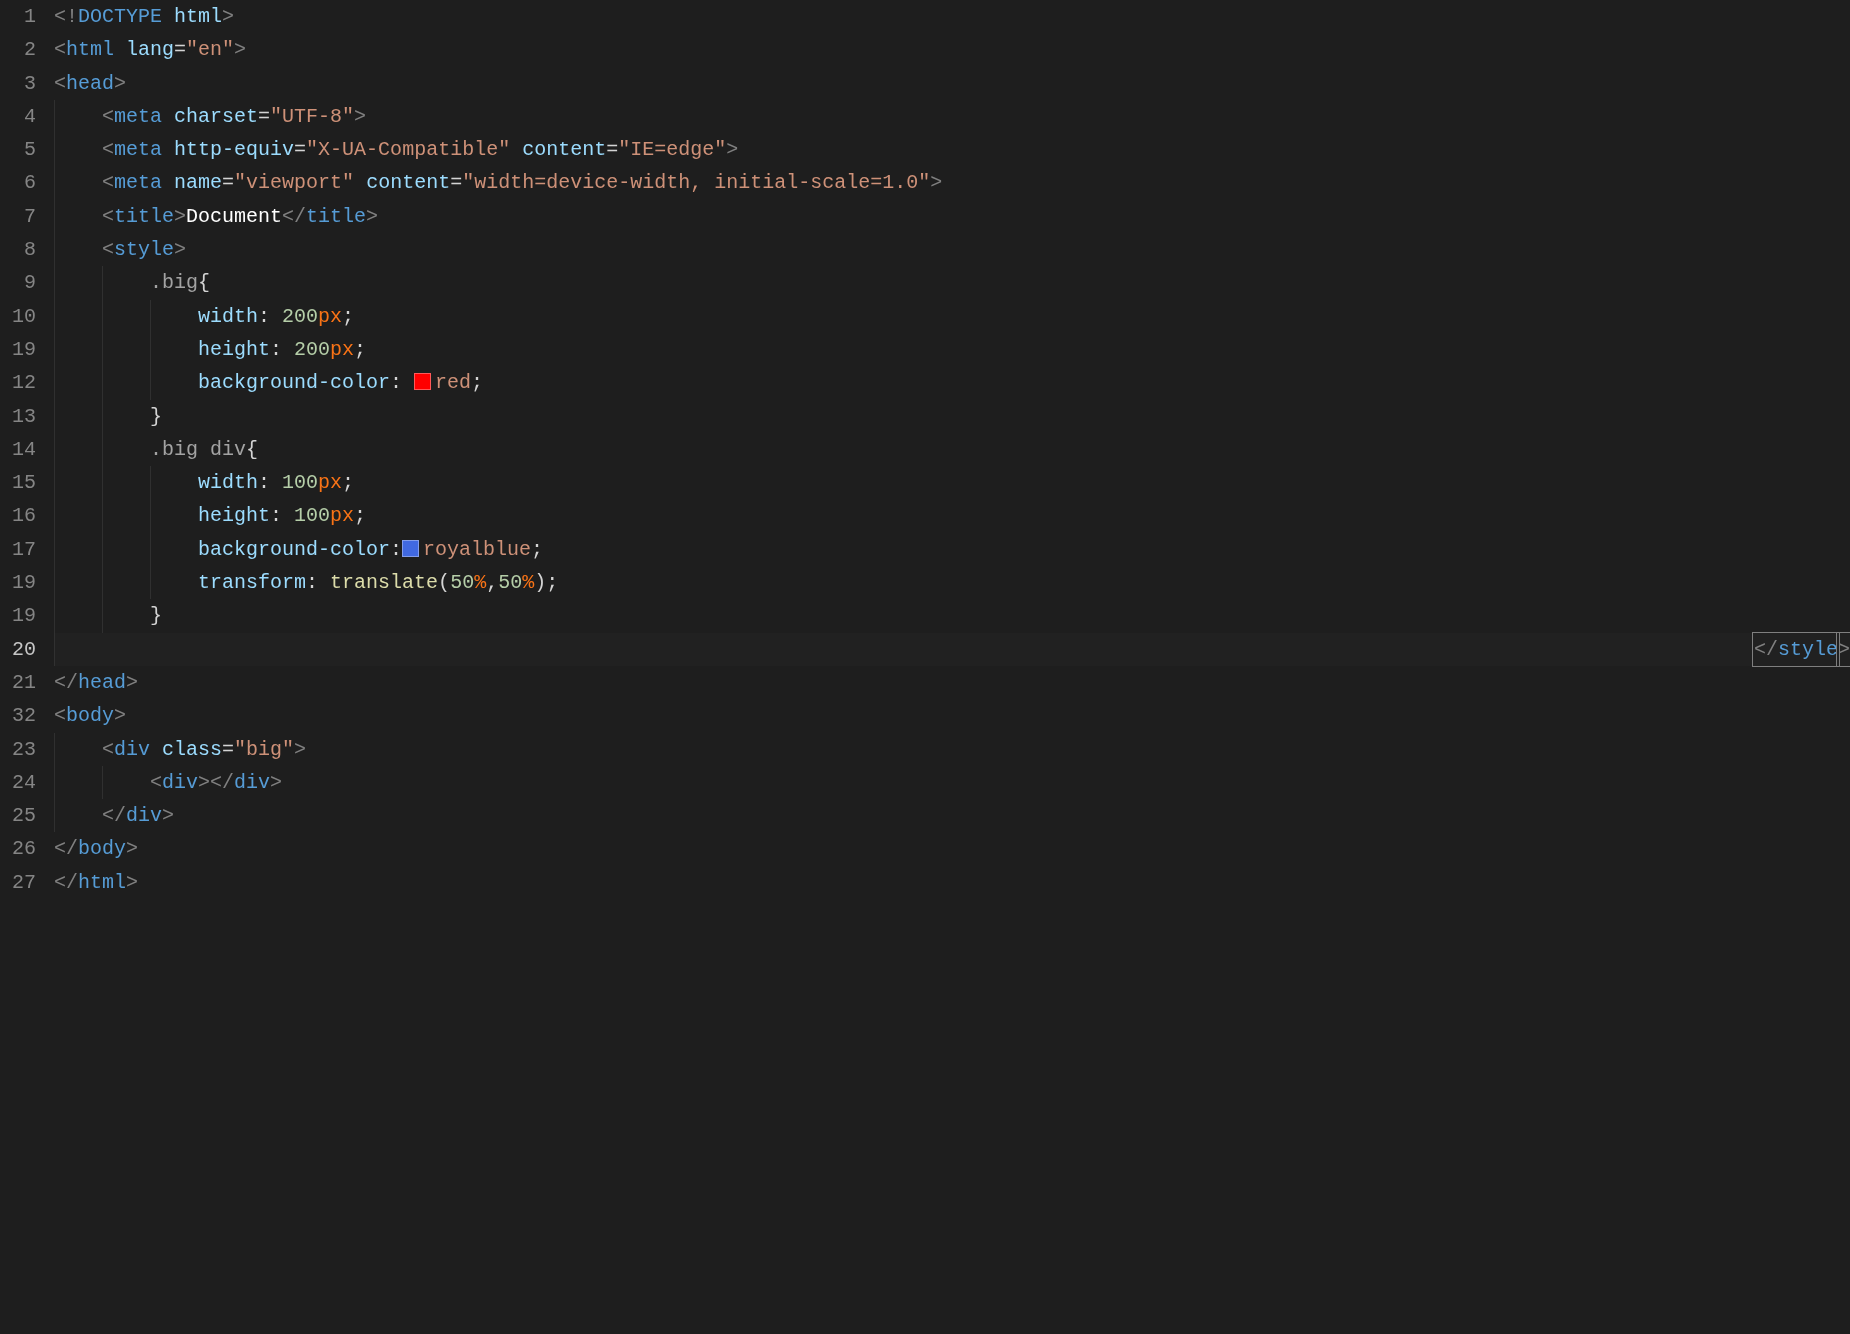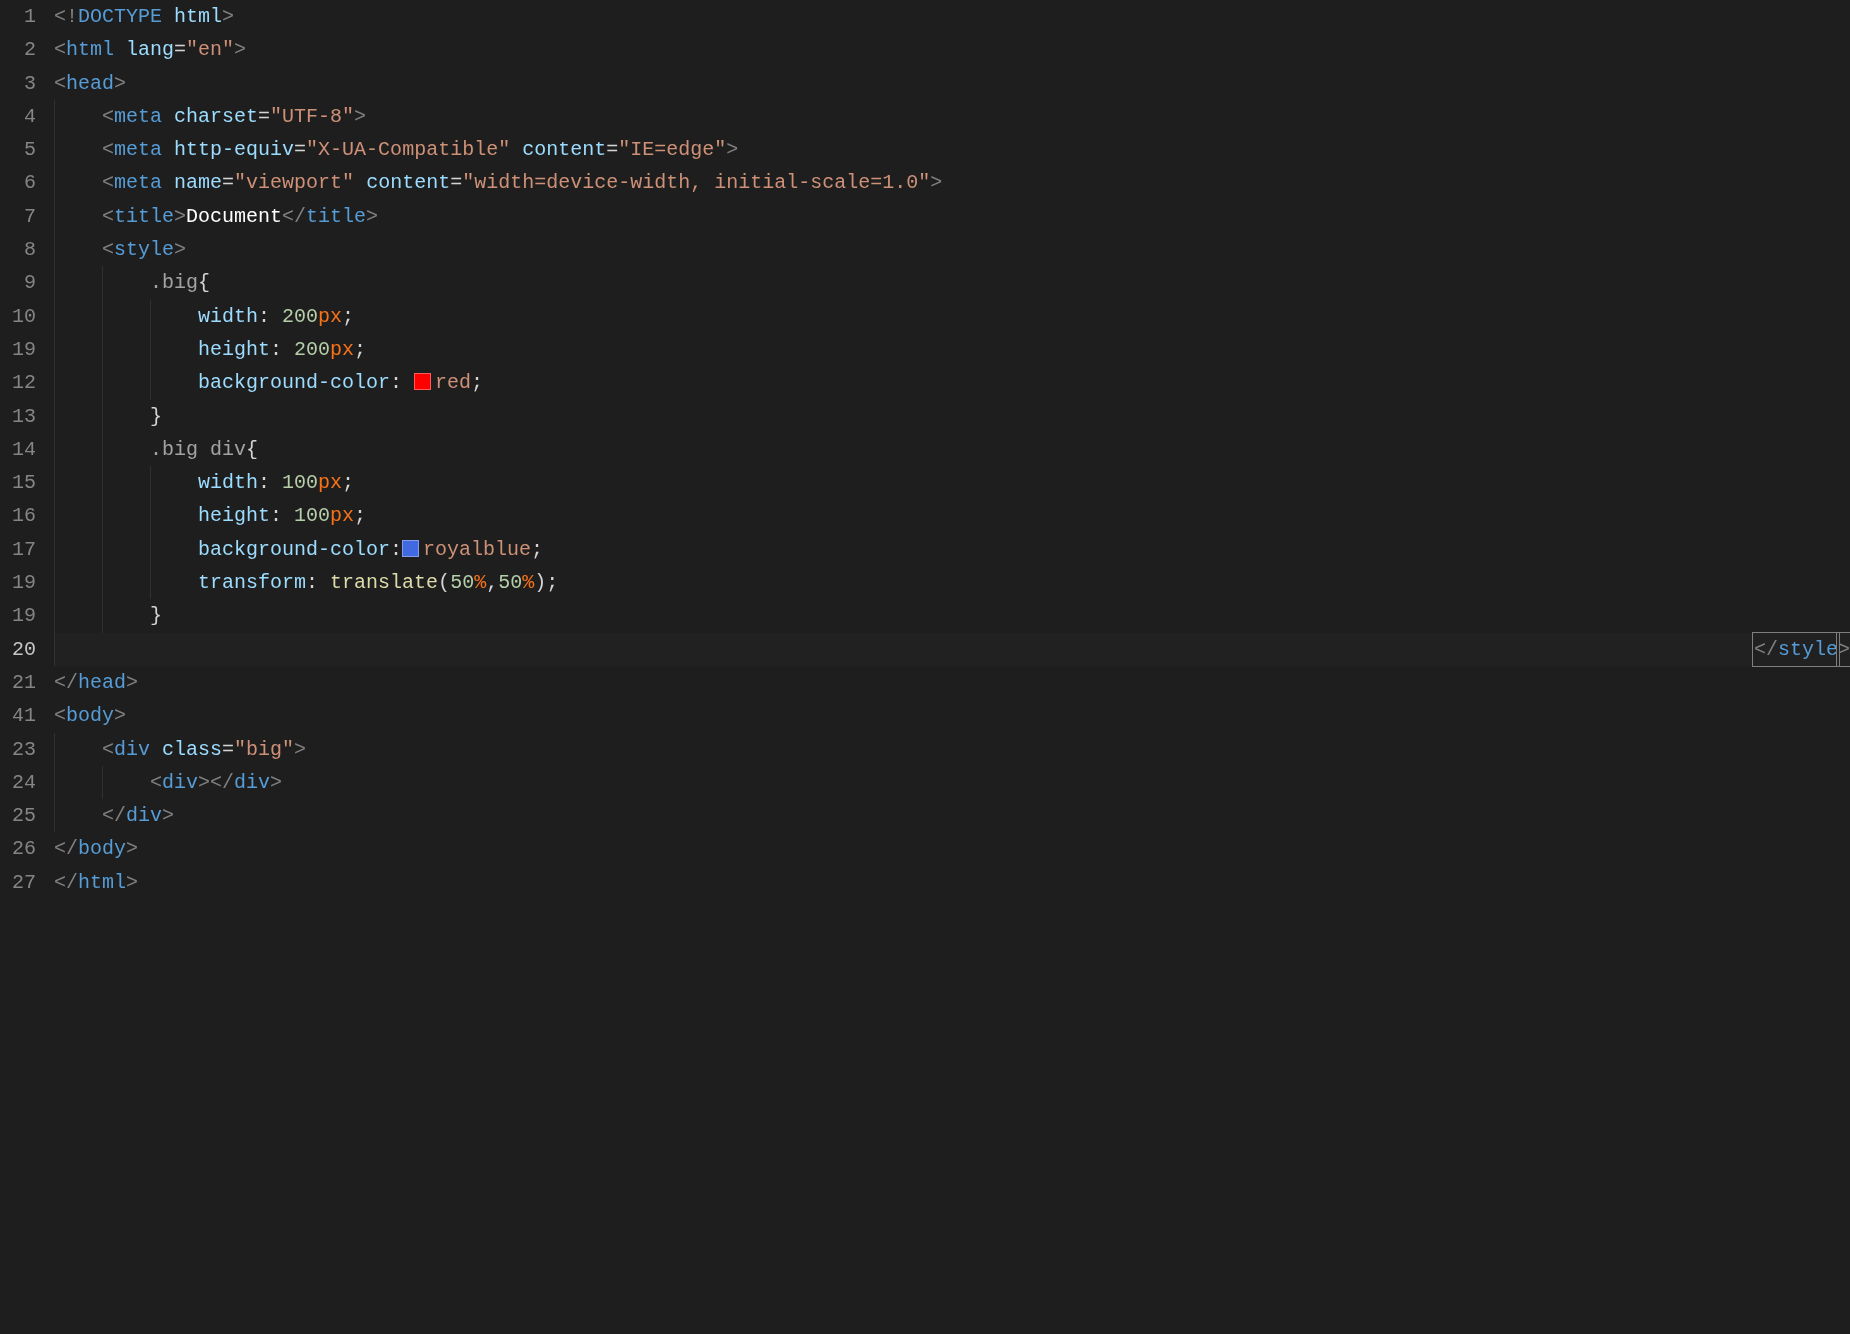--- a/index.html
+++ b/index.html
@@ -109,21 +109,21 @@
       <div class="ln">12</div>
       <div class="ln">13</div>
       <div class="ln">14</div>
       <div class="ln">15</div>
       <div class="ln">16</div>
       <div class="ln">17</div>
       <div class="ln">19</div>
       <div class="ln">19</div>
       <div class="ln active">20</div>
       <div class="ln">21</div>
-      <div class="ln">41</div>
+      <div class="ln">32</div>
       <div class="ln">23</div>
       <div class="ln">24</div>
       <div class="ln">25</div>
       <div class="ln">26</div>
       <div class="ln">27</div>
     </div>
   <div class="code" id="code"><div class="line"><span></span><span class="punct">&lt;!</span><span class="doctype">DOCTYPE</span><span class="text"> </span><span class="attrname">html</span><span class="punct">&gt;</span></div><div class="line"><span></span><span class="punct">&lt;</span><span class="tag">html</span><span class="text"> </span><span class="attrname">lang</span><span class="eq">=</span><span class="string">"en"</span><span class="punct">&gt;</span></div><div class="line"><span></span><span class="punct">&lt;</span><span class="tag">head</span><span class="punct">&gt;</span></div><div class="line"><span class="guide g1"></span><span>    </span><span class="punct">&lt;</span><span class="tag">meta</span><span class="text"> </span><span class="attrname">charset</span><span class="eq">=</span><span class="string">"UTF-8"</span><span class="punct">&gt;</span></div><div class="line"><span class="guide g1"></span><span>    </span><span class="punct">&lt;</span><span class="tag">meta</span><span class="text"> </span><span class="attrname">http-equiv</span><span class="eq">=</span><span class="string">"X-UA-Compatible"</span><span class="text"> </span><span class="attrname">content</span><span class="eq">=</span><span class="string">"IE=edge"</span><span class="punct">&gt;</span></div><div class="line"><span class="guide g1"></span><span>    </span><span class="punct">&lt;</span><span class="tag">meta</span><span class="text"> </span><span class="attrname">name</span><span class="eq">=</span><span class="string">"viewport"</span><span class="text"> </span><span class="attrname">content</span><span class="eq">=</span><span class="string">"width=device-width, initial-scale=1.0"</span><span class="punct">&gt;</span></div><div class="line"><span class="guide g1"></span><span>    </span><span class="punct">&lt;</span><span class="tag">title</span><span class="punct">&gt;</span><span class="text">Document</span><span class="punct">&lt;/</span><span class="tag">title</span><span class="punct">&gt;</span></div><div class="line"><span class="guide g1"></span><span>    </span><span class="punct">&lt;</span><span class="tag">style</span><span class="punct">&gt;</span></div><div class="line"><span class="guide g1"></span><span class="guide g2"></span><span>        </span><span class="sel">.big</span><span class="brace">{</span></div><div class="line"><span class="guide g1"></span><span class="guide g2"></span><span class="guide g3"></span><span>            </span><span class="prop">width</span><span class="colon">: </span><span class="num">200</span><span class="unit">px</span><span class="semi">;</span></div><div class="line"><span class="guide g1"></span><span class="guide g2"></span><span class="guide g3"></span><span>            </span><span class="prop">height</span><span class="colon">: </span><span class="num">200</span><span class="unit">px</span><span class="semi">;</span></div><div class="line"><span class="guide g1"></span><span class="guide g2"></span><span class="guide g3"></span><span>            </span><span class="prop">background-color</span><span class="colon">: </span><span class="color-swatch sw-red"></span><span class="val">red</span><span class="semi">;</span></div><div class="line"><span class="guide g1"></span><span class="guide g2"></span><span>        </span><span class="brace">}</span></div><div class="line"><span class="guide g1"></span><span class="guide g2"></span><span>        </span><span class="sel">.big</span><span class="text"> </span><span class="sel">div</span><span class="brace">{</span></div><div class="line"><span class="guide g1"></span><span class="guide g2"></span><span class="guide g3"></span><span>            </span><span class="prop">width</span><span class="colon">: </span><span class="num">100</span><span class="unit">px</span><span class="semi">;</span></div><div class="line"><span class="guide g1"></span><span class="guide g2"></span><span class="guide g3"></span><span>            </span><span class="prop">height</span><span class="colon">: </span><span class="num">100</span><span class="unit">px</span><span class="semi">;</span></div><div class="line"><span class="guide g1"></span><span class="guide g2"></span><span class="guide g3"></span><span>            </span><span class="prop">background-color</span><span class="colon">:</span><span class="color-swatch sw-royal"></span><span class="val">royalblue</span><span class="semi">;</span></div><div class="line"><span class="guide g1"></span><span class="guide g2"></span><span class="guide g3"></span><span>            </span><span class="prop">transform</span><span class="colon">: </span><span class="func">translate</span><span class="paren">(</span><span class="num">50</span><span class="unit">%</span><span class="comma">,</span><span class="num">50</span><span class="unit">%</span><span class="paren">)</span><span class="semi">;</span></div><div class="line"><span class="guide g1"></span><span class="guide g2"></span><span>        </span><span class="brace">}</span></div><div class="line active"><span class="guide g1"></span><span>    </span><span class="box-cursor"><span class="punct">&lt;/</span><span class="tag">style</span></span><span class="box-cursor"><span class="punct">&gt;</span></span></div><div class="line"><span></span><span class="punct">&lt;/</span><span class="tag">head</span><span class="punct">&gt;</span></div><div class="line"><span></span><span class="punct">&lt;</span><span class="tag">body</span><span class="punct">&gt;</span></div><div class="line"><span class="guide g1"></span><span>    </span><span class="punct">&lt;</span><span class="tag">div</span><span class="text"> </span><span class="attrname">class</span><span class="eq">=</span><span class="string">"big"</span><span class="punct">&gt;</span></div><div class="line"><span class="guide g1"></span><span class="guide g2"></span><span>        </span><span class="punct">&lt;</span><span class="tag">div</span><span class="punct">&gt;</span><span class="punct">&lt;/</span><span class="tag">div</span><span class="punct">&gt;</span></div><div class="line"><span class="guide g1"></span><span>    </span><span class="punct">&lt;/</span><span class="tag">div</span><span class="punct">&gt;</span></div><div class="line"><span></span><span class="punct">&lt;/</span><span class="tag">body</span><span class="punct">&gt;</span></div><div class="line"><span></span><span class="punct">&lt;/</span><span class="tag">html</span><span class="punct">&gt;</span></div></div>
 </div>
 
 </body></html>

